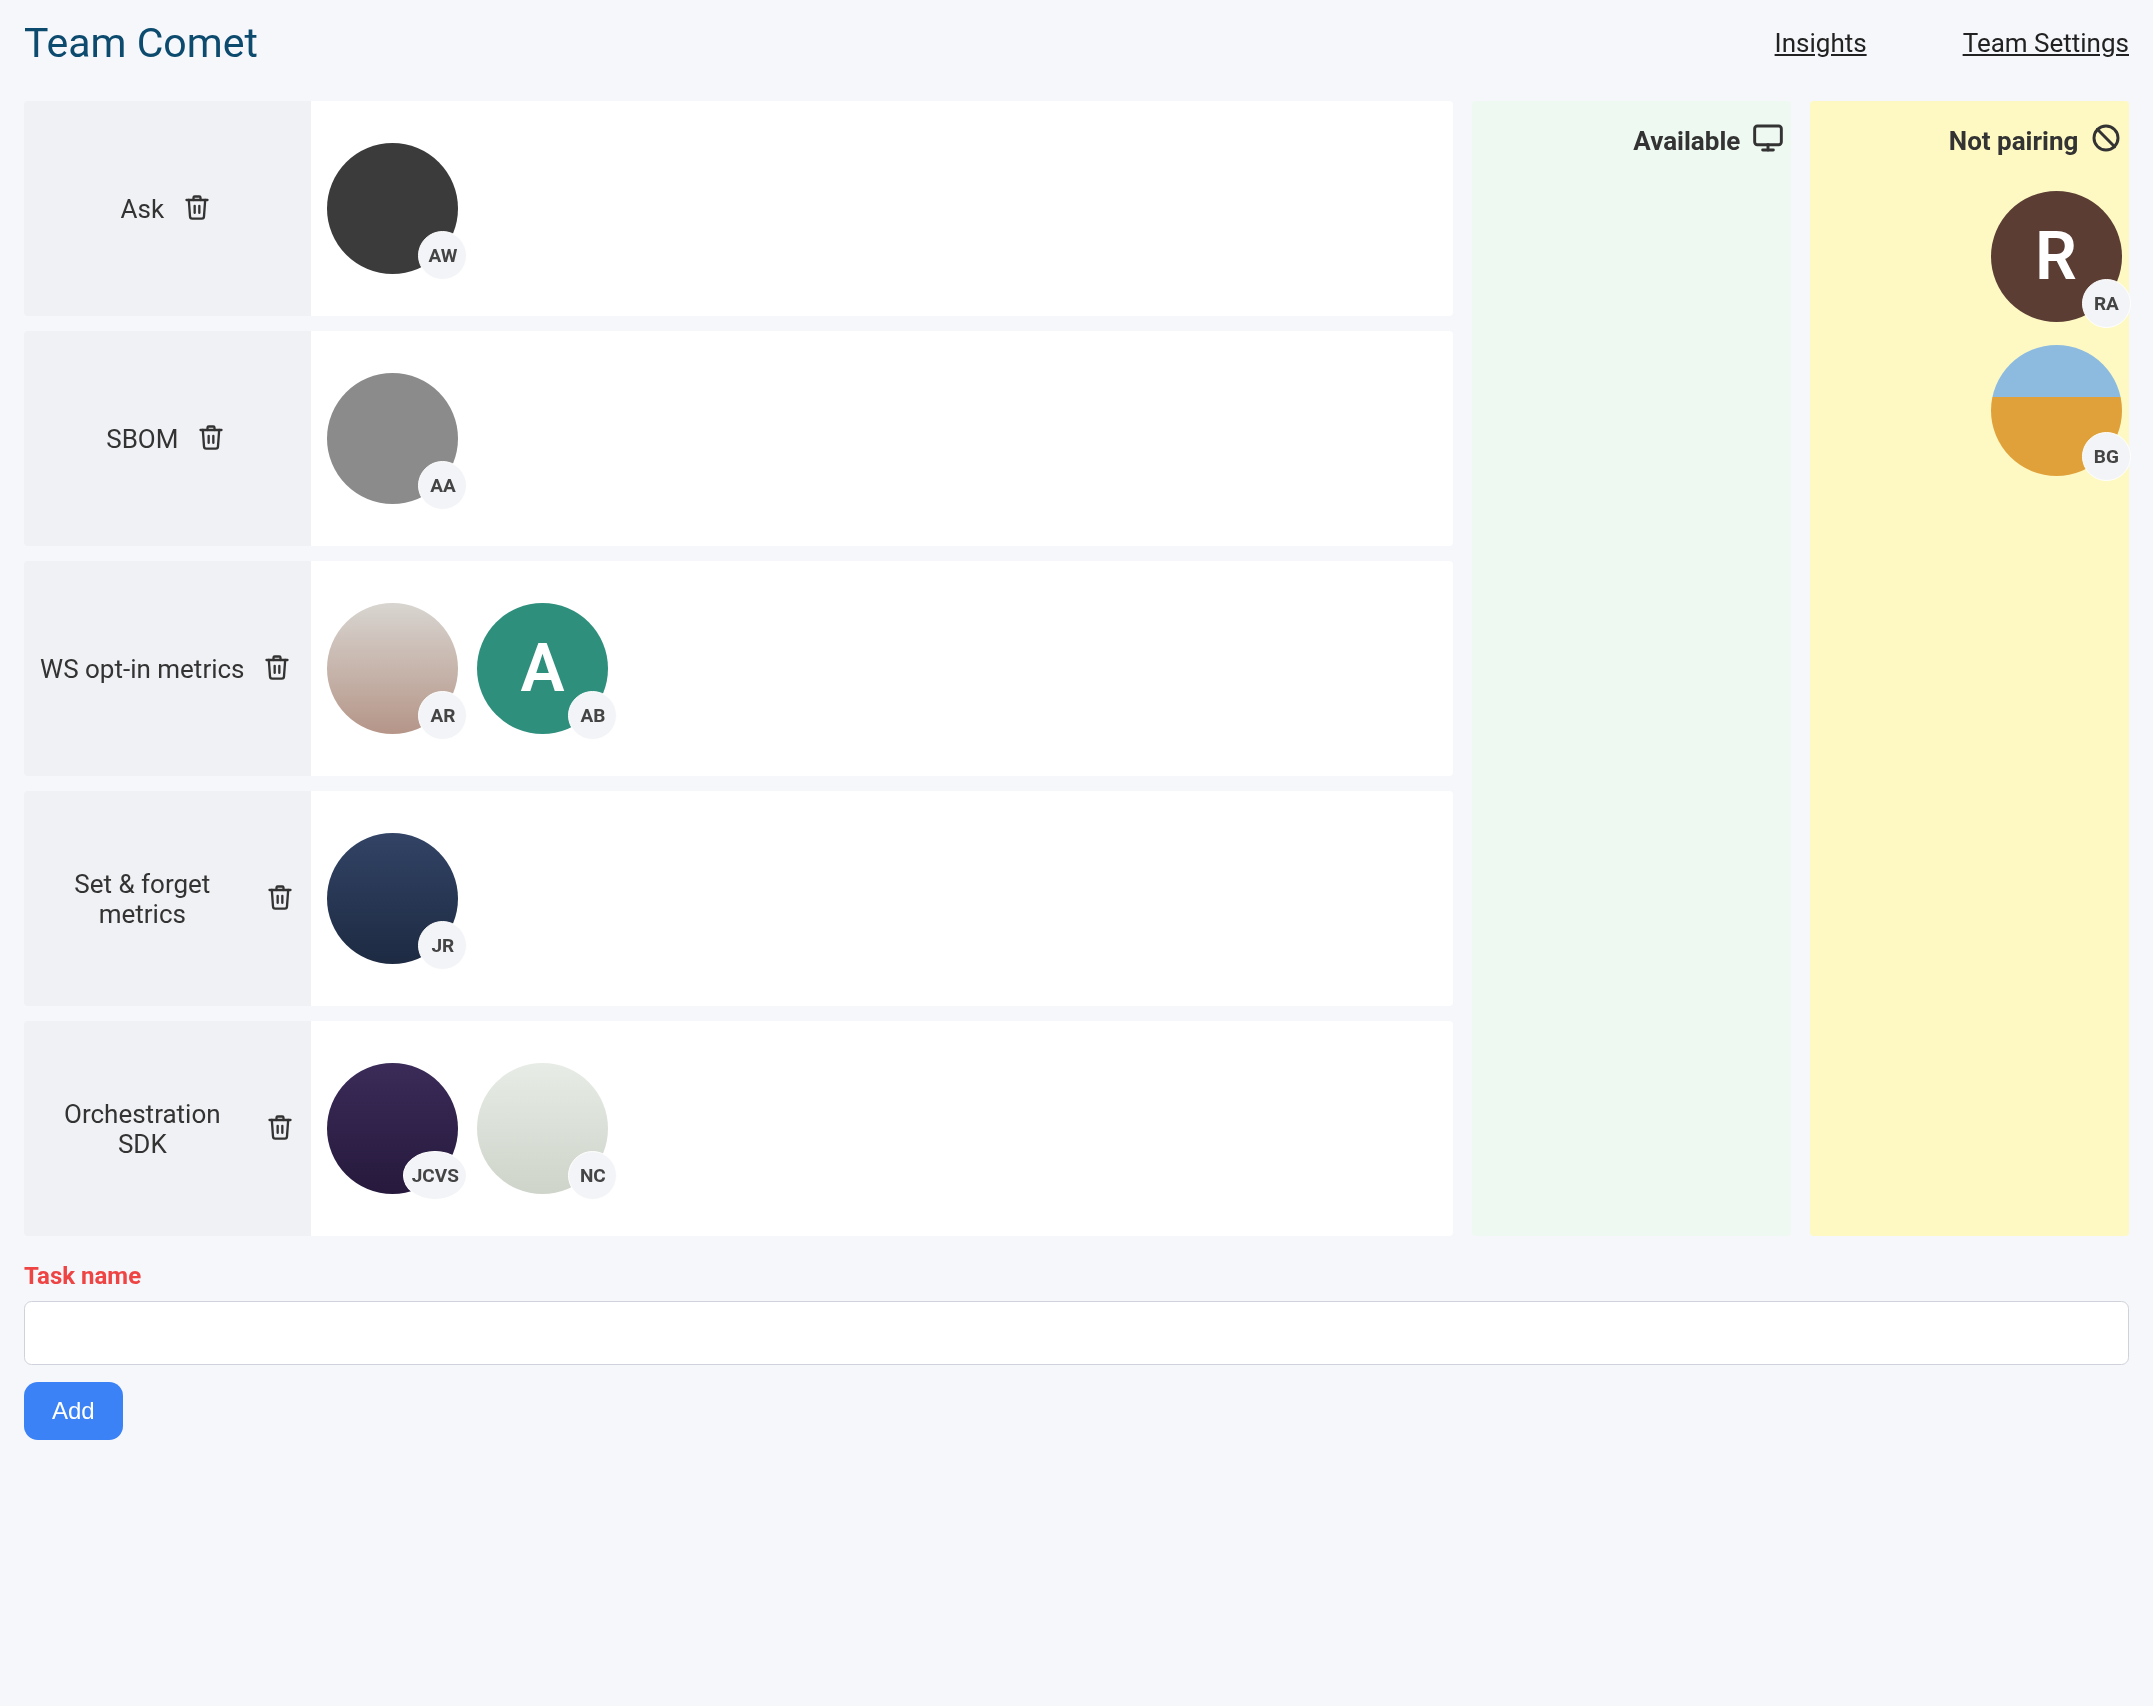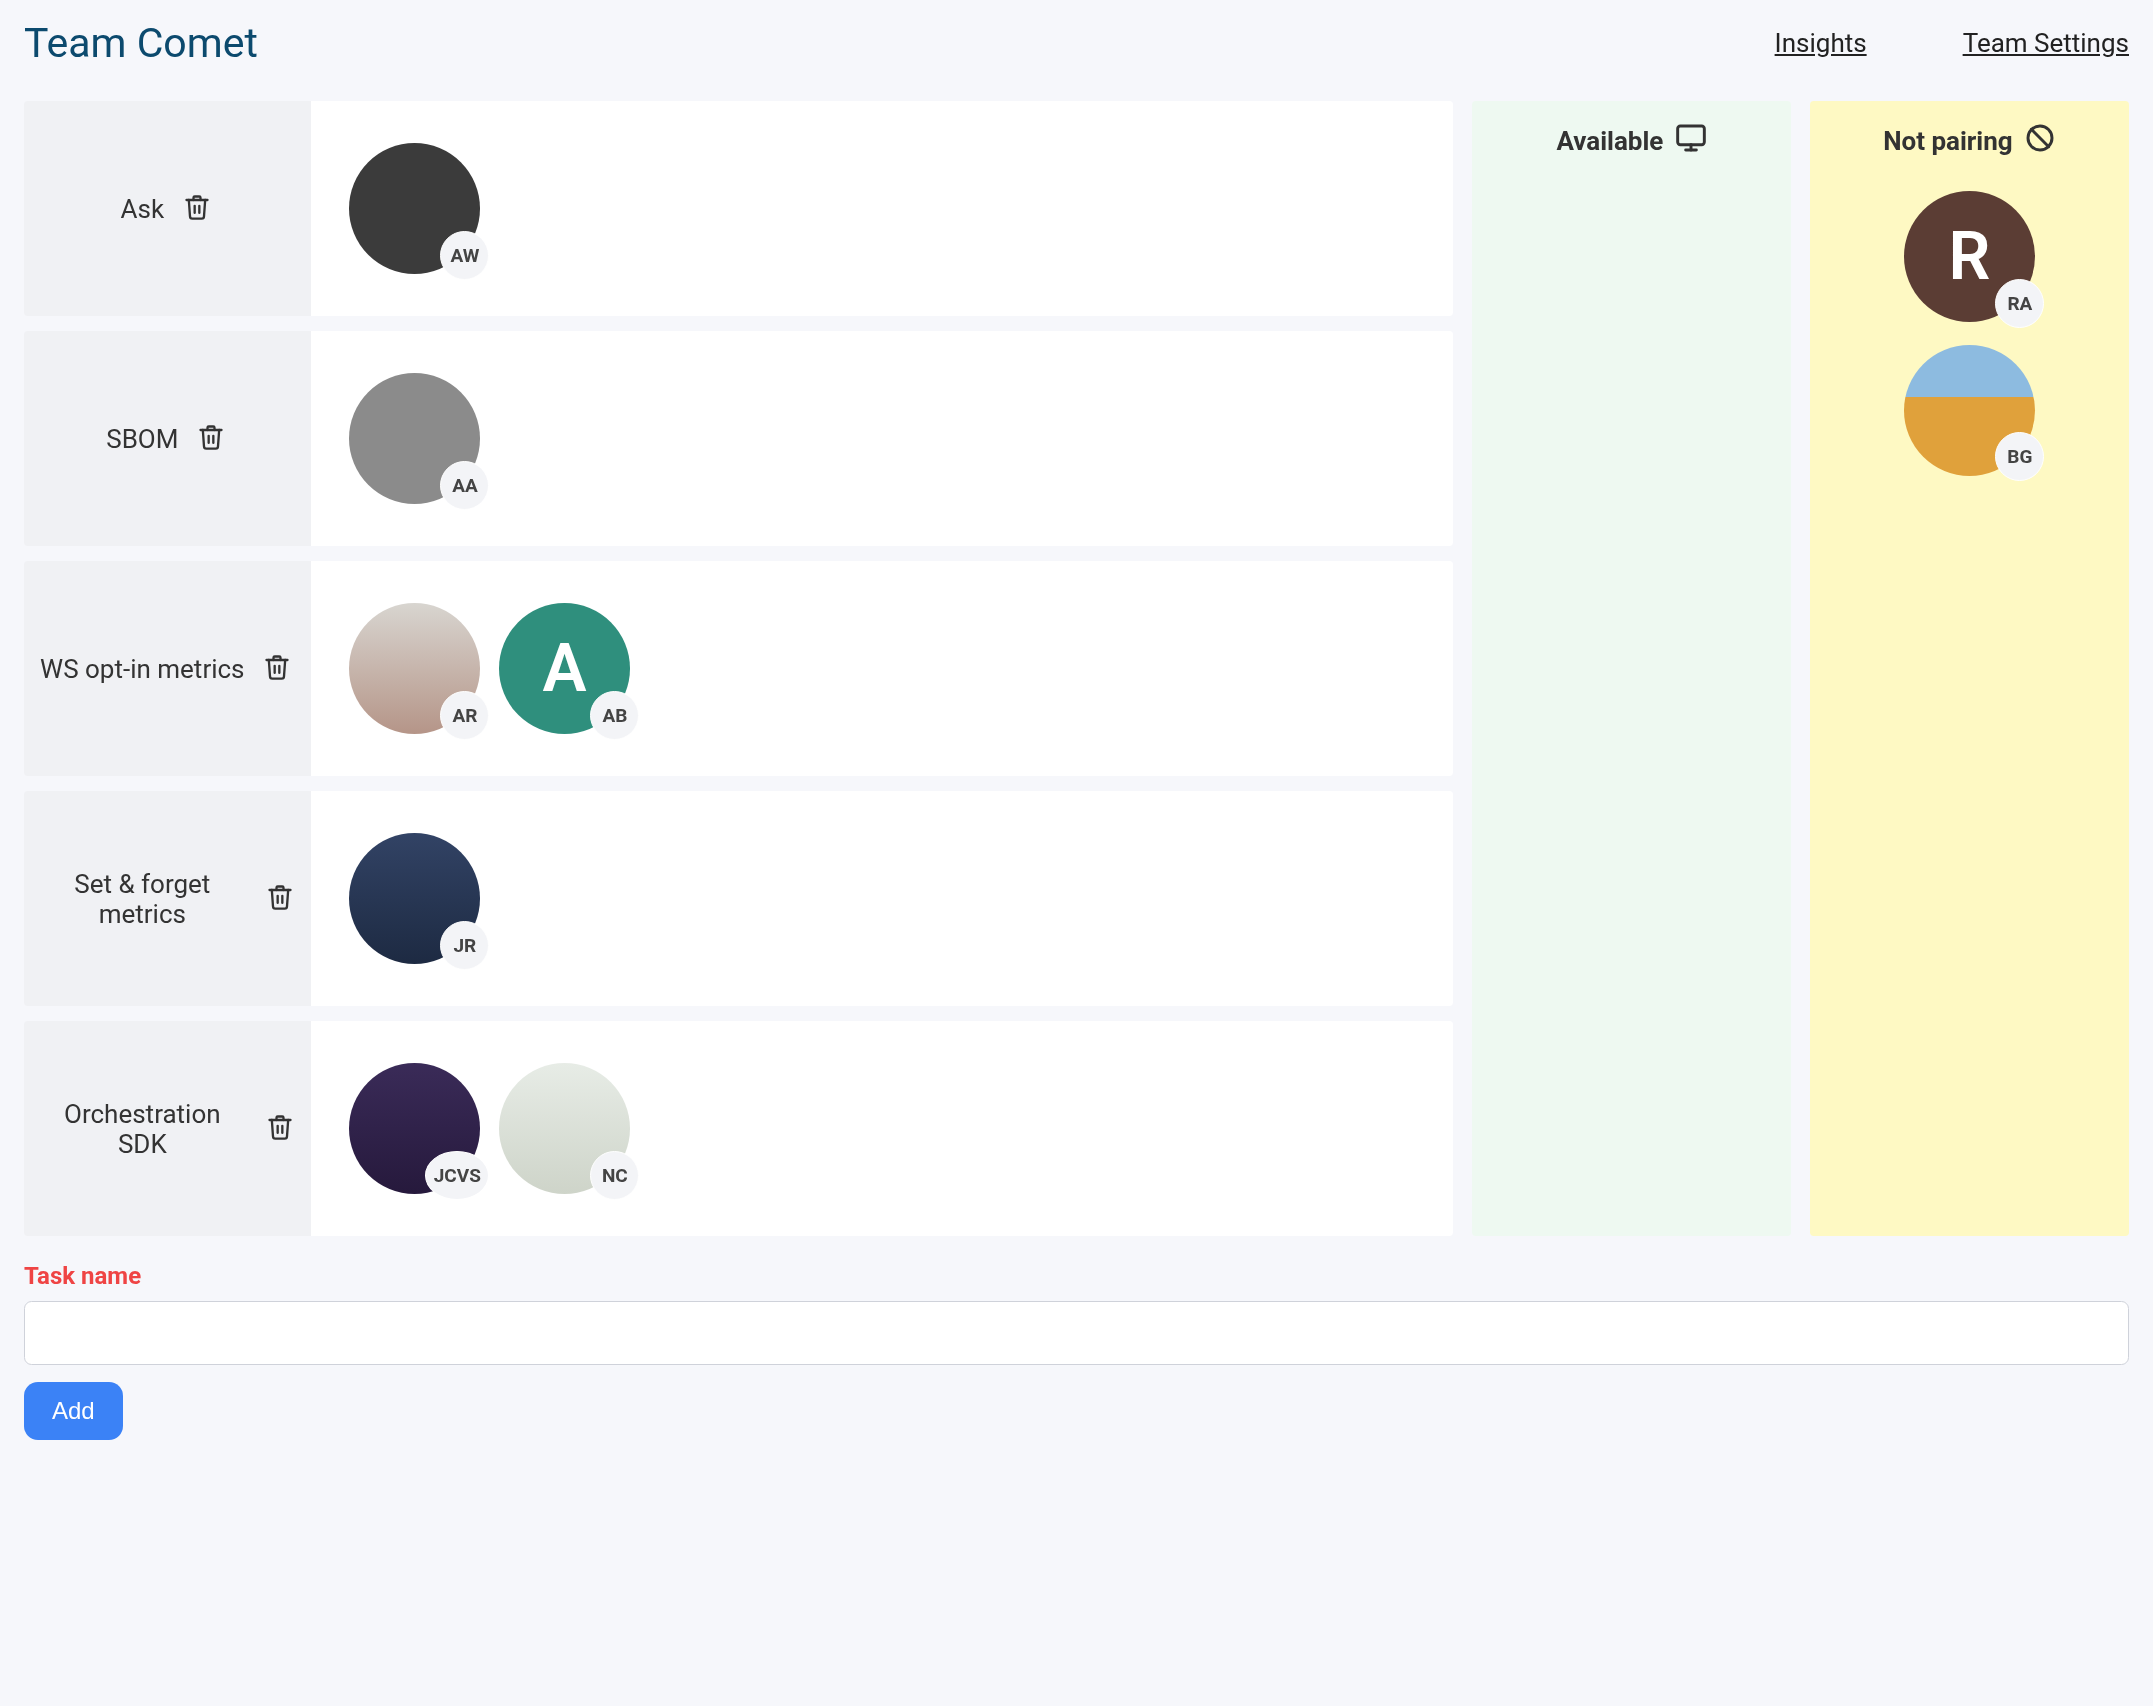--- a/index.html
+++ b/index.html
@@ -56,21 +56,21 @@
   .task-label-text { font-size: 26px; color: #333; }
   .trash-btn {
     background: none; border: none; cursor: pointer;
     color: #333; padding: 3.7px;
   }
   .trash-btn svg { width: 28px; height: 28px; }
   .task-people {
     background: #ffffff;
     display: flex;
     align-items: center;
-    padding: 17px 38px;
+    padding: 17px 16px;
     gap: 19px;
   }
   .avatar-wrap {
     position: relative;
     width: 131px; height: 131px;
   }
   .avatar {
     width: 131px; height: 131px;
     border-radius: 50%;
     background: #ccc;
@@ -94,21 +94,21 @@
     border-radius: 50%;
     min-width: 49px; height: 49px;
     padding: 0 7.5px;
     display: flex; align-items: center; justify-content: center;
     font-size: 19px; font-weight: 700; color: #444;
     border: 1.9px solid #fff;
   }
   .side-col {
     border-radius: 3.7px;
     padding: 20.6px 7.5px;
-    display: flex; flex-direction: column; align-items: center;
+    display: flex; flex-direction: column; align-items: flex-end;
     gap: 20.6px;
   }
   .side-col.available { background: #eef9f1; }
   .side-col.notpairing { background: #fef9c3; }
   .side-header {
     display: flex; align-items: center; gap: 11.2px;
     font-size: 26px; font-weight: 700; color: #333;
   }
   .side-header svg { width: 32px; height: 32px; }
   .side-people { display: flex; flex-direction: column; gap: 22.5px; align-items: center; margin-top: 11.2px; }

